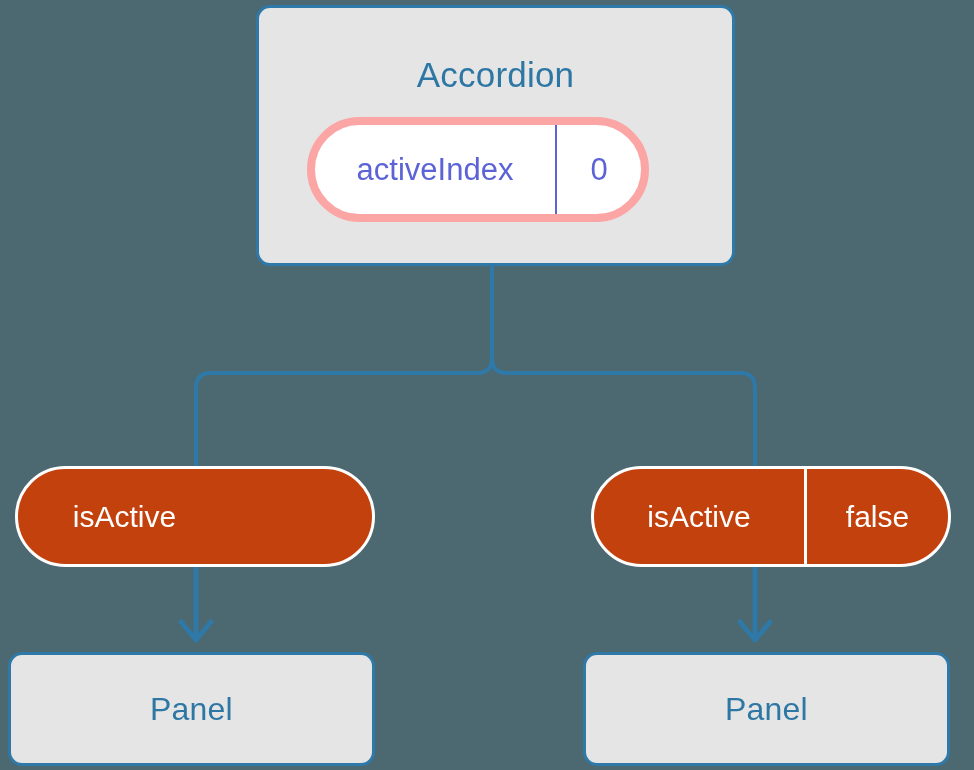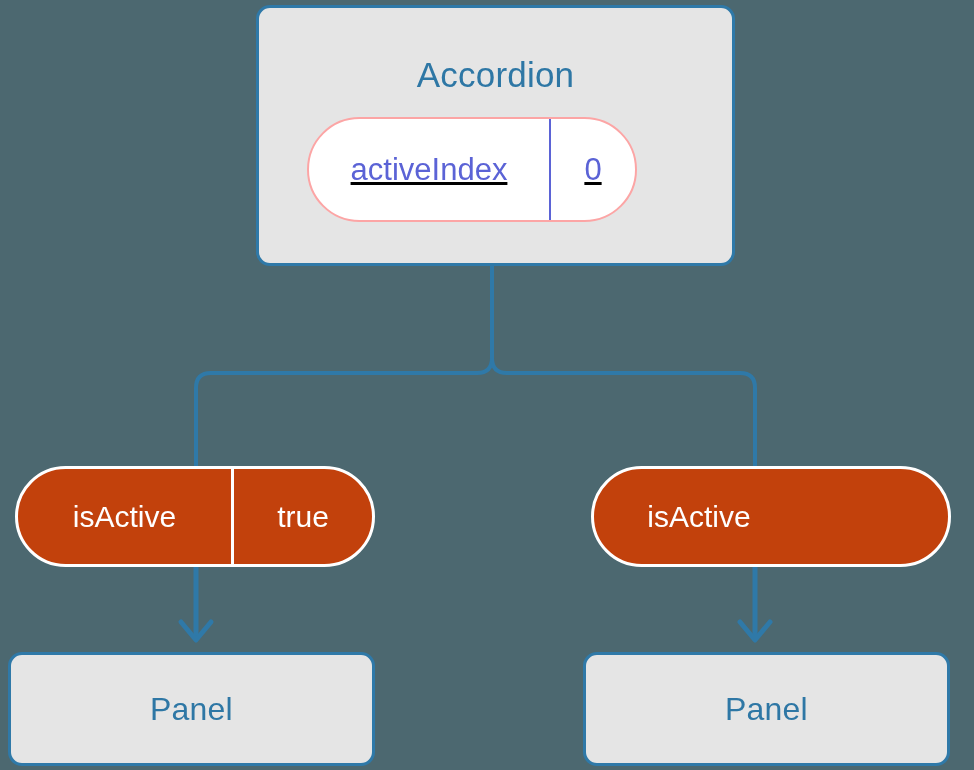--- a/index.html
+++ b/index.html
@@ -57,23 +57,22 @@
     white-space:nowrap;
   }
   .pill .seg {
     display:flex;
     align-items:center;
     justify-content:center;
   }
 
   
   .pill-outline {
-    border:2px solid #fca5a5;
+    border:8px solid #fca5a5;
     background:#ffffff;
-    text-decoration:underline;
   }
   .pill-outline .seg { color:#5b63d6; }
   .pill-outline .seg-key { padding:0 26px; }
   .pill-outline .seg-val {
     padding:0 26px;
     border-left:2px solid #5b63d6;
   }
   #pill-active-index {
     left:307px; top:117px; height:105px;
     font-size:31px;
@@ -119,25 +118,25 @@
     <div class="card-title">Accordion</div>
   </div>
 
   <div class="pill pill-outline" id="pill-active-index">
     <div class="seg seg-key">activeIndex</div>
     <div class="seg seg-val">0</div>
   </div>
 
   <div class="pill pill-filled" id="pill-is-active-true">
     <div class="seg seg-key">isActive</div>
-    <div class="seg seg-val">true</div>
   </div>
 
   <div class="pill pill-filled" id="pill-is-active-false">
     <div class="seg seg-key">isActive</div>
+    <div class="seg seg-val">false</div>
   </div>
 
   <div class="card panel-card" id="panel-left">
     <div class="card-title">Panel</div>
   </div>
 
   <div class="card panel-card" id="panel-right">
     <div class="card-title">Panel</div>
   </div>
 

